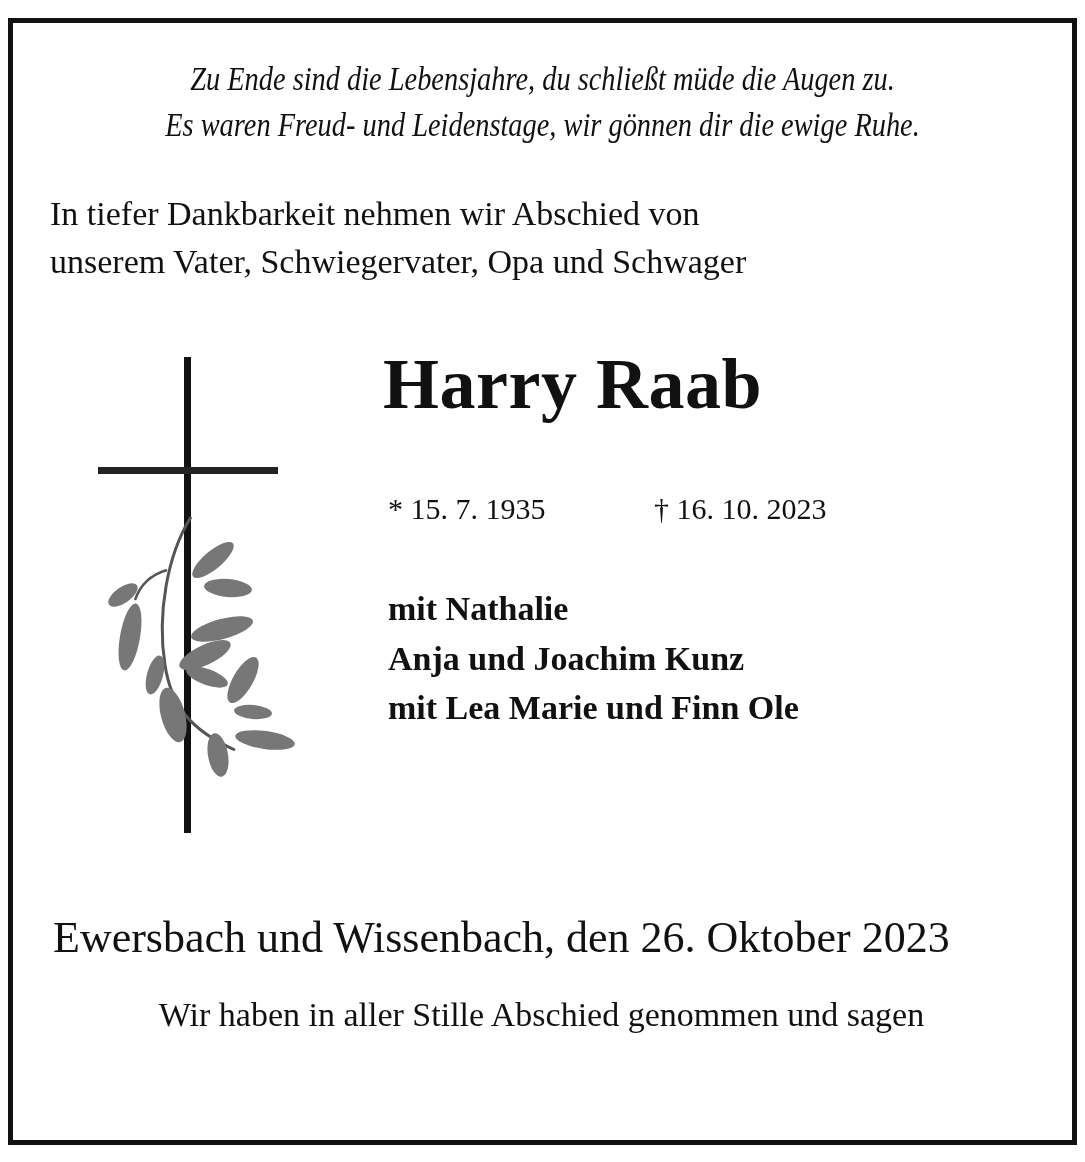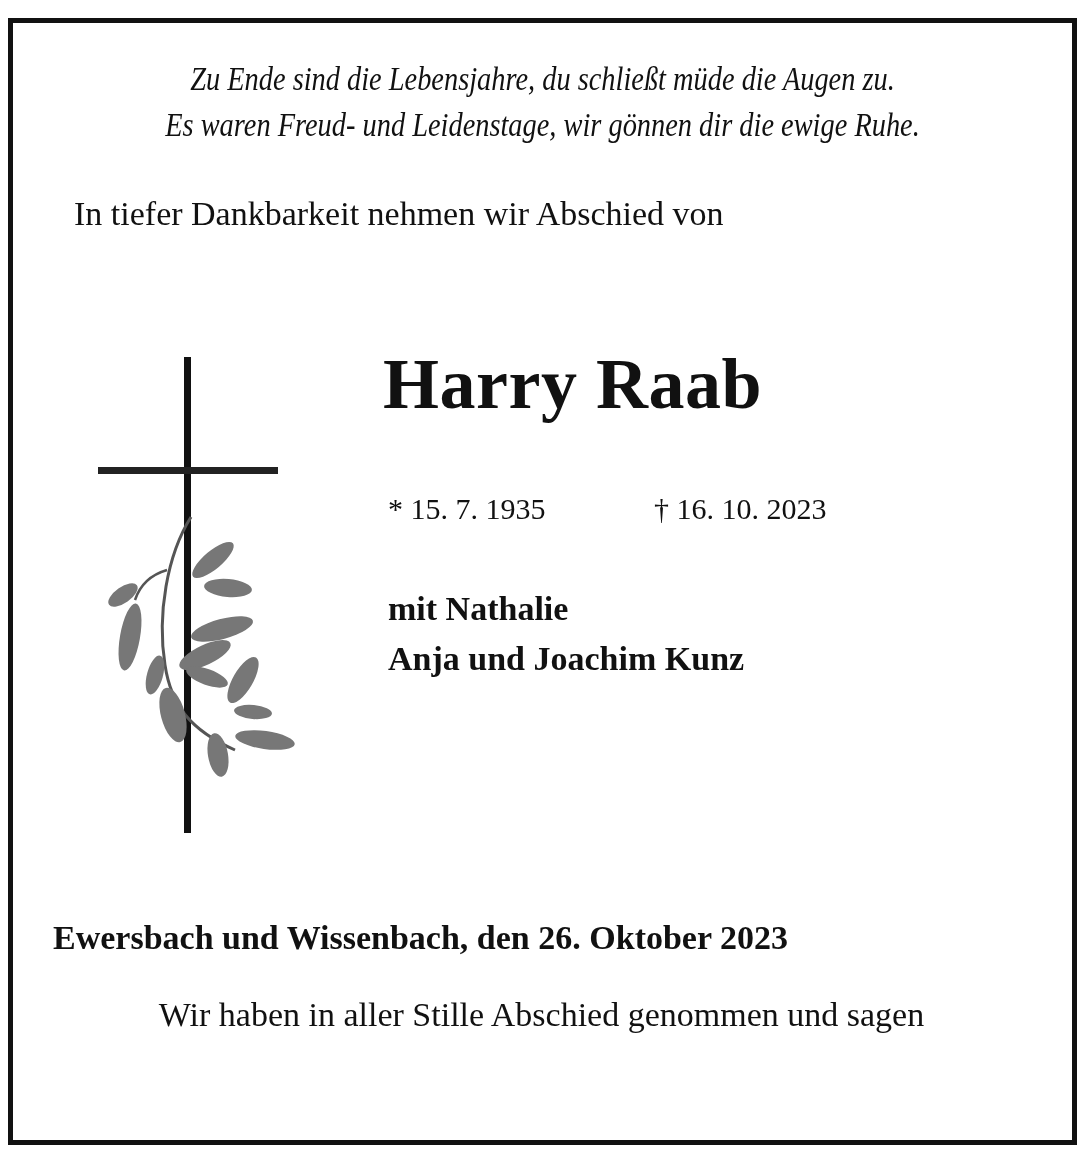--- a/index.html
+++ b/index.html
@@ -1,40 +1,41 @@
 <!DOCTYPE html>
 <html><head>
 <meta charset="utf-8">
 <style>
   html,body{margin:0;padding:0;background:#fff;}
   body{width:1085px;height:1162px;position:relative;overflow:hidden;font-family:"Liberation Serif","DejaVu Serif",serif;color:#111;}
   .frame{position:absolute;left:8px;top:18px;width:1059px;height:1117px;border:5px solid #111;}
   .abs{position:absolute;white-space:nowrap;}
   .poem{left:0;width:1085px;text-align:center;font-style:italic;font-size:33px;line-height:46px;top:56px;transform:scaleX(0.86);transform-origin:center;}
-  .intro{left:50px;top:190px;font-size:34px;line-height:48px;margin-left:24px;}
+  .intro{left:50px;top:190px;font-size:34px;line-height:48px;}
   .name{left:383px;top:334px;font-size:72px;font-weight:bold;line-height:100px;letter-spacing:0.5px;}
   .dates{top:489px;font-size:30px;line-height:40px;}
   .family{left:388px;top:584px;font-size:34px;font-weight:bold;line-height:49.5px;}
-  .place{left:53px;top:916px;font-size:34px;line-height:44px;font-weight:bold;}
+  .place{left:53px;top:916px;font-size:44px;line-height:44px;}
   .closing{left:4px;width:1075px;text-align:center;top:990px;font-size:34px;line-height:49px;}
   .closing b{font-weight:bold;}
   .cross{position:absolute;left:95px;top:355px;width:205px;height:480px;}
 </style>
 </head>
 <body>
 
 <div class="frame"></div>
 
 <div class="abs poem">
   <div>Zu Ende sind die Lebensjahre, du schließt müde die Augen zu.</div>
   <div>Es waren Freud- und Leidenstage, wir gönnen dir die ewige Ruhe.</div>
 </div>
 
 <div class="abs intro">
   <div>In tiefer Dankbarkeit nehmen wir Abschied von</div>
+  <div>unserem Vater, Schwiegervater, Opa und Schwager</div>
 </div>
 
 <svg class="cross" viewBox="0 0 205 480">
   <rect x="89" y="2" width="7" height="476" fill="#111"></rect>
   <rect x="3" y="112" width="180" height="7" fill="#222"></rect>
   <path d="M96 162 C72 200 62 260 70 310 C76 350 95 375 140 395" stroke="#555" stroke-width="3" fill="none"></path>
   <path d="M72 215 C55 220 45 230 40 245" stroke="#555" stroke-width="2.5" fill="none"></path>
   <g fill="#777">
     <ellipse cx="118" cy="205" rx="26" ry="9" transform="rotate(-40 118 205)"></ellipse>
     <ellipse cx="133" cy="233" rx="24" ry="9" transform="rotate(5 133 233)"></ellipse>
@@ -53,19 +54,20 @@
 </svg>
 
 <div class="abs name">Harry Raab</div>
 
 <div class="abs dates" style="left:388px;">* 15. 7. 1935</div>
 <div class="abs dates" style="left:654px;">† 16. 10. 2023</div>
 
 <div class="abs family">
   <div>mit Nathalie</div>
   <div>Anja und Joachim Kunz</div>
+  <div>mit Lea Marie und Finn Ole</div>
 </div>
 
 <div class="abs place">Ewersbach und Wissenbach, den 26. Oktober 2023</div>
 
 <div class="abs closing">
   <div>Wir haben in aller Stille Abschied genommen und sagen</div>
 </div>
 
 </body></html>

